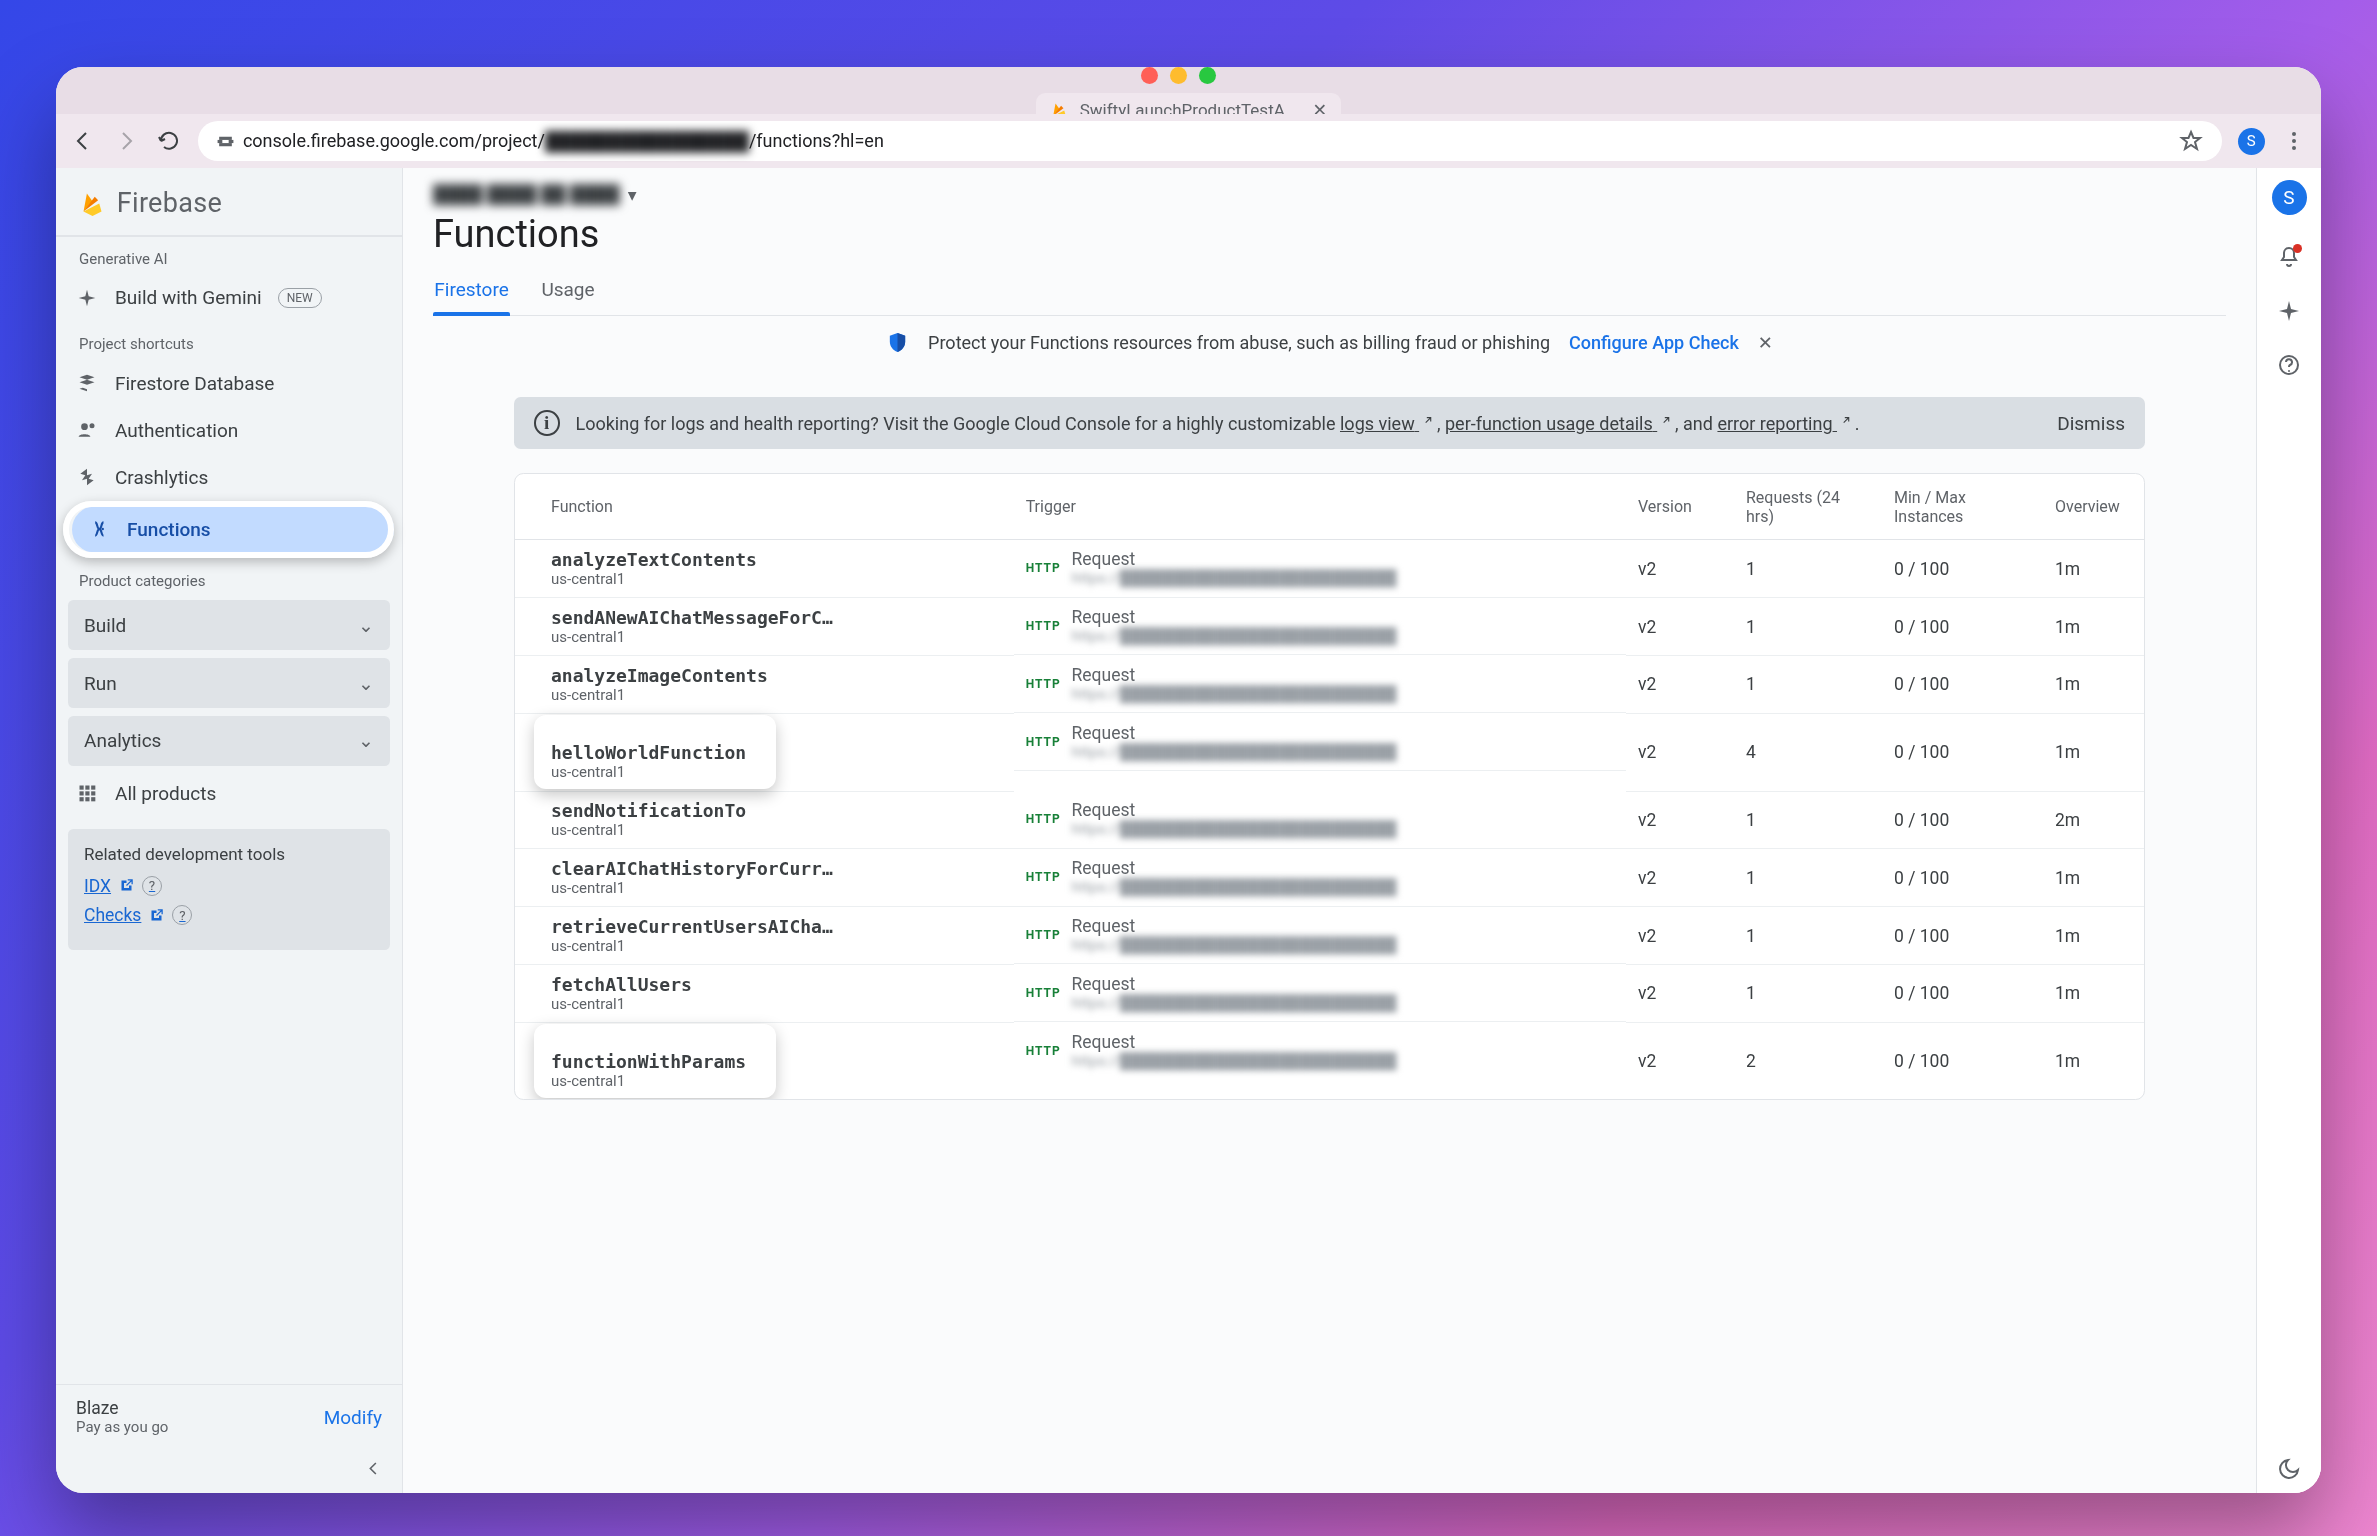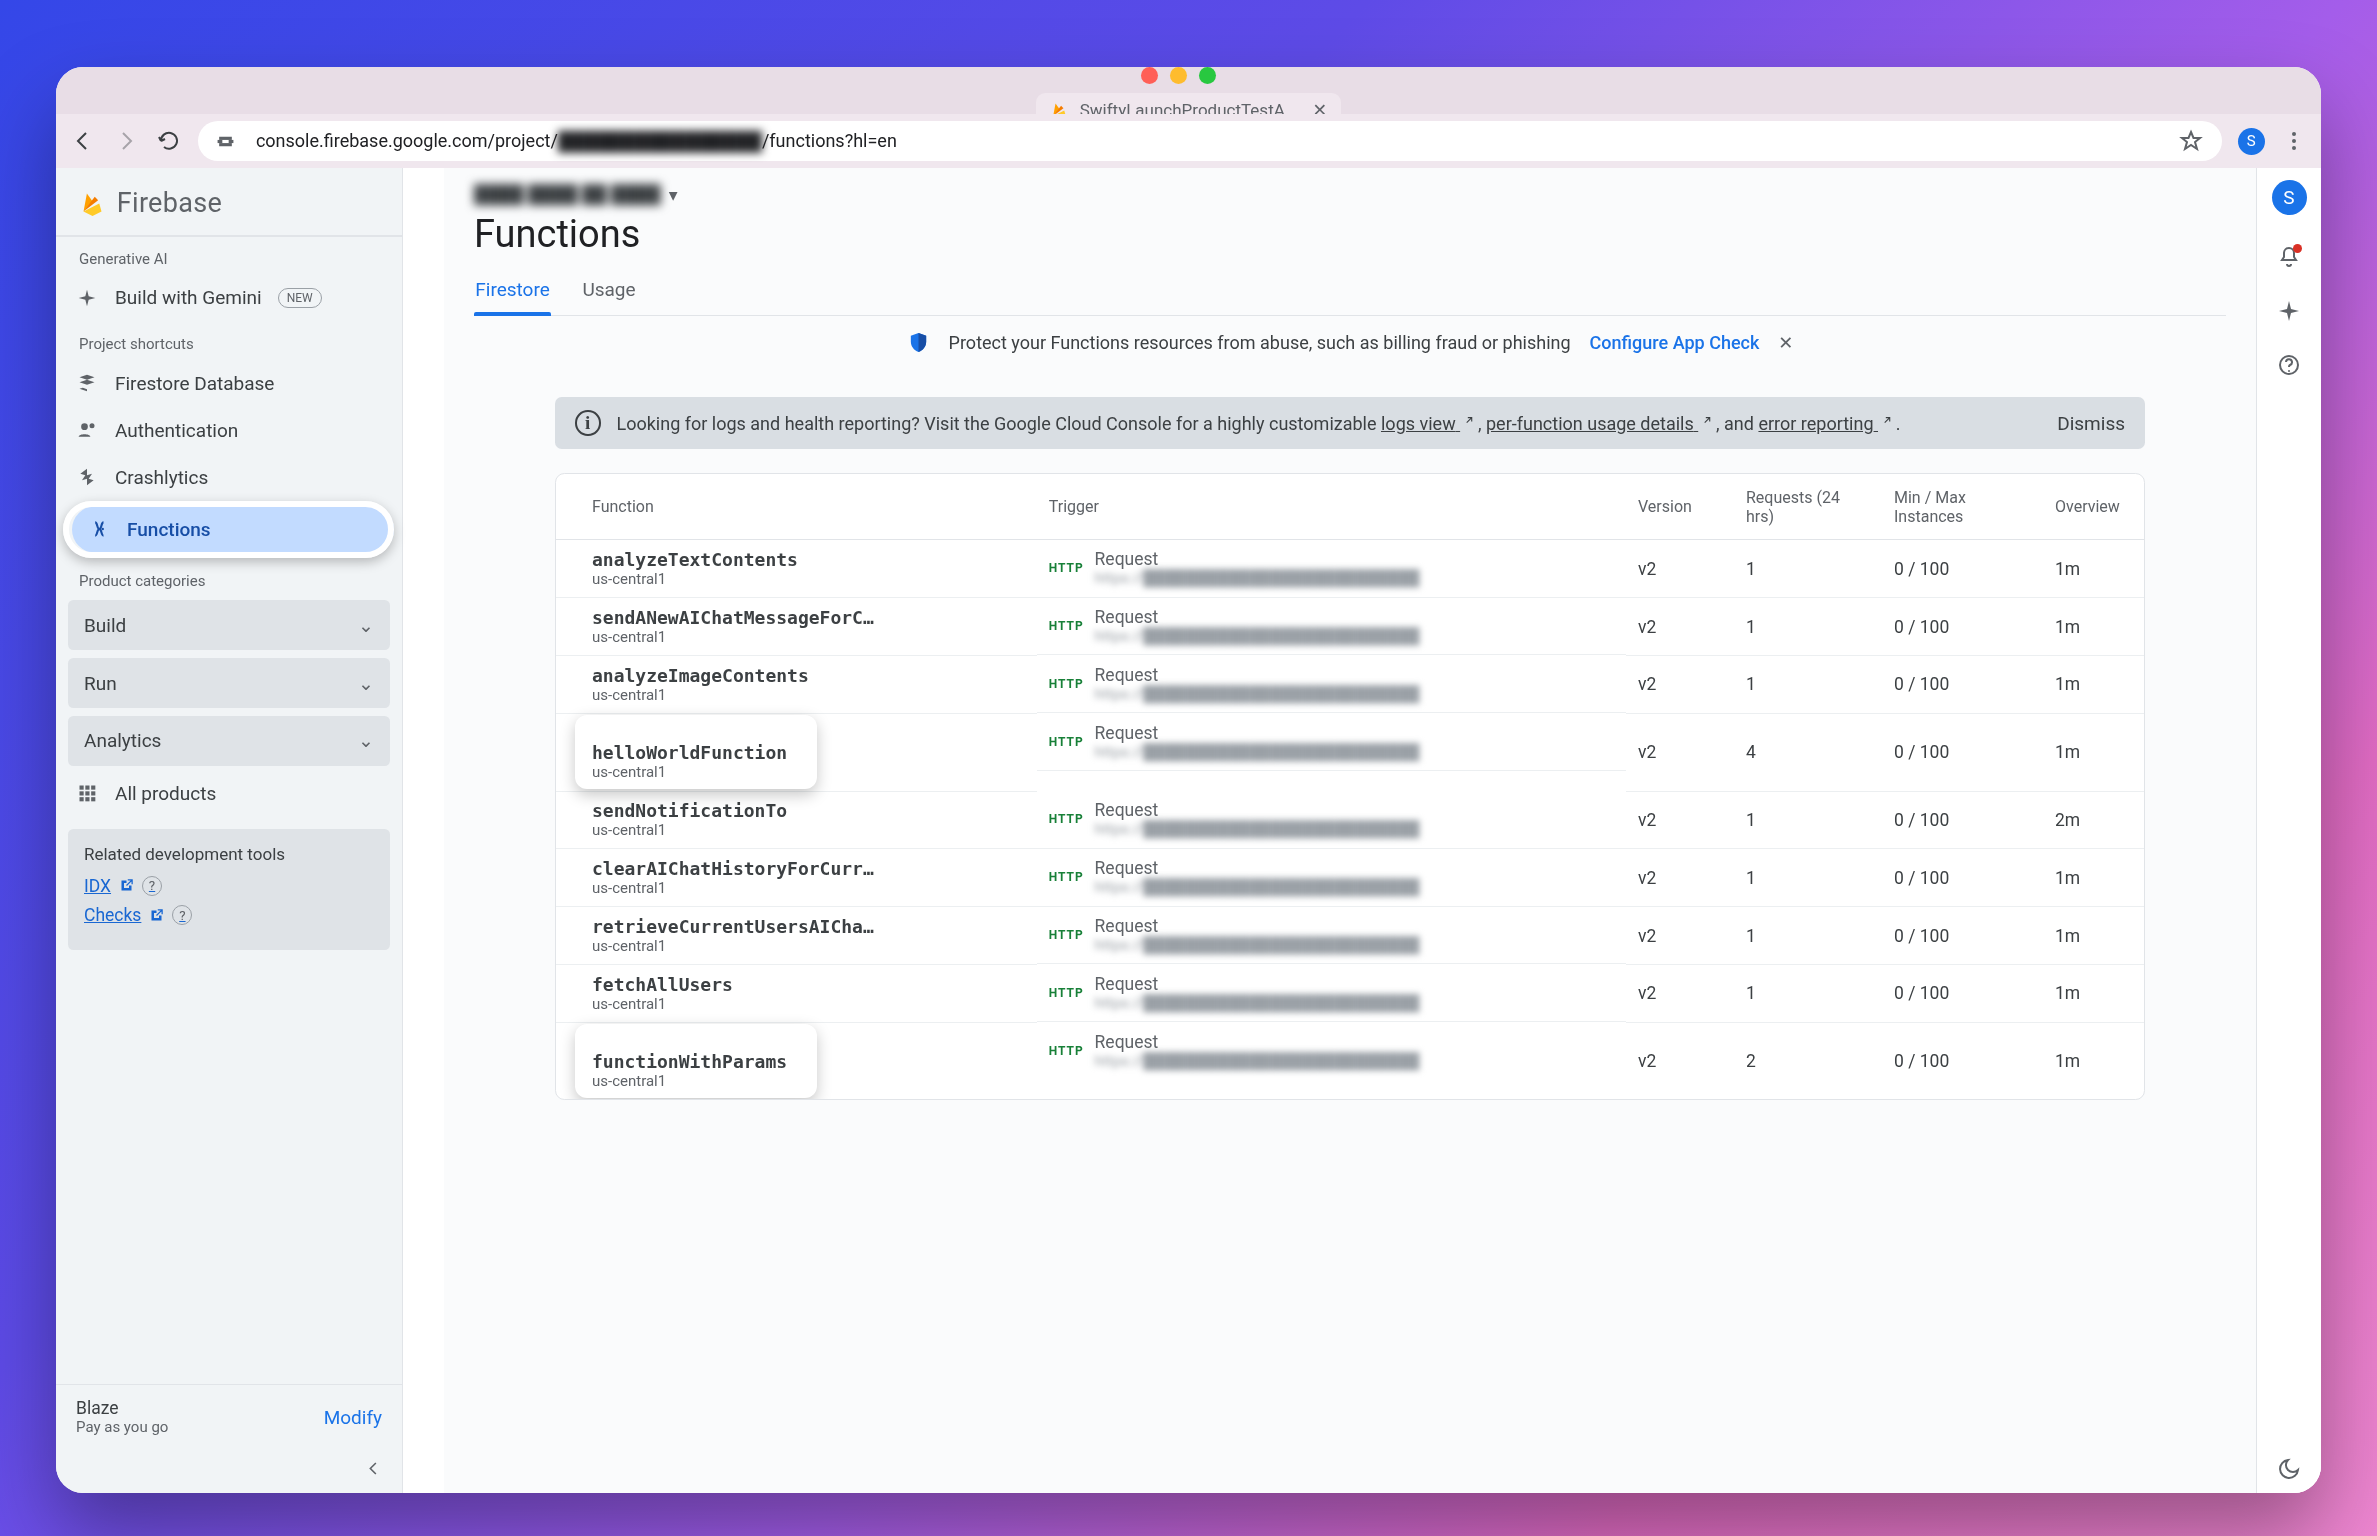--- a/index.html
+++ b/index.html
@@ -42,27 +42,27 @@
 .tab{display:flex;align-items:center;gap:10.8px;background:#f0e7ee;border-radius:9.4px 9.4px 0 0;padding:6.7px 13.4px;margin-top:auto;height:42px;max-width:309px;}
 .tab svg{flex:0 0 19px;}
 .tab-title{font-size:17px;color:#5f6368;white-space:nowrap;overflow:hidden;text-overflow:ellipsis;max-width:222px;}
 .tab-close{color:#5f6368;font-size:17.5px;}
 .newtab{color:#5f6368;font-size:23px;padding:0 9.4px;}
 .chev-exp{margin-left:auto;color:#5f6368;}
 
 .urlbar{height:54px;background:#f0e7ee;display:flex;align-items:center;padding:0 13.4px;gap:16px;}
 .nav-ico{color:#5f6368;display:flex;align-items:center;justify-content:center;width:27px;height:27px;}
 .nav-ico.dis{opacity:.4;}
-.url-pill{flex:1;background:#fff;border-radius:27px;height:40px;display:flex;align-items:center;padding:0 17.5px;gap:21px;}
+.url-pill{flex:1;background:#fff;border-radius:27px;height:40px;display:flex;align-items:center;padding:0 17.5px;gap:8px;}
 .url-text{font-size:18px;color:#202124;}
 .url-text .blur{filter:blur(4px);}
 .star{margin-left:auto;}
 .avatar-sm{width:27px;height:27px;border-radius:50%;background:#1a73e8;color:#fff;display:flex;align-items:center;justify-content:center;font-size:15px;}
 
-.app{flex:1;display:flex;min-height:0;gap:41px;}
+.app{flex:1;display:flex;min-height:0;}
 .sidebar{width:347px;background:var(--side-bg);border-right:0.7px solid var(--border);display:flex;flex-direction:column;min-height:0;}
 .logo-row{display:flex;align-items:center;gap:10.8px;padding:19px 23px 16px;}
 .logo-row .brand{font-size:27px;color:#5f6368;letter-spacing:0.3px;}
 .side-row{display:flex;align-items:center;gap:16px;padding:12px 19px;color:#3c4043;font-size:19px;}
 .side-row .ico{width:24px;display:flex;justify-content:center;color:#5f6368;}
 .side-divider{height:0.7px;background:var(--border);margin:0;}
 .side-row.withgear{justify-content:flex-start;}
 .side-row .rgear{margin-left:auto;color:#5f6368;}
 .righthair{border-left:0.7px solid var(--border);height:27px;margin:0 12px;}
 .side-section-label{font-size:15px;color:#5f6368;padding:13.4px 23px 6.7px;}

